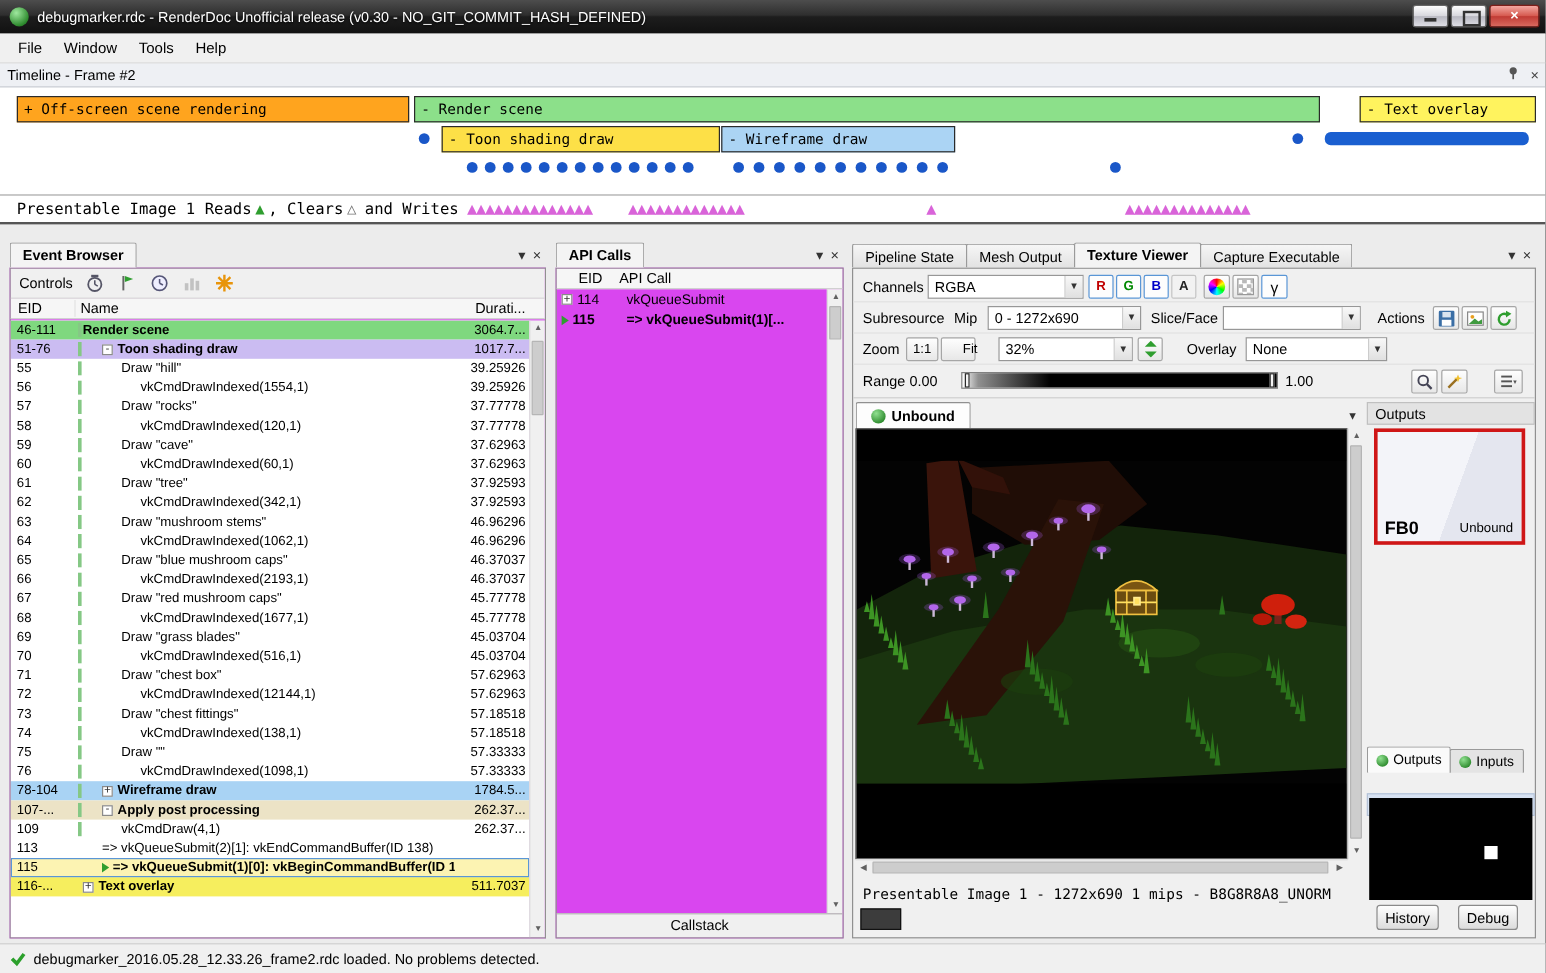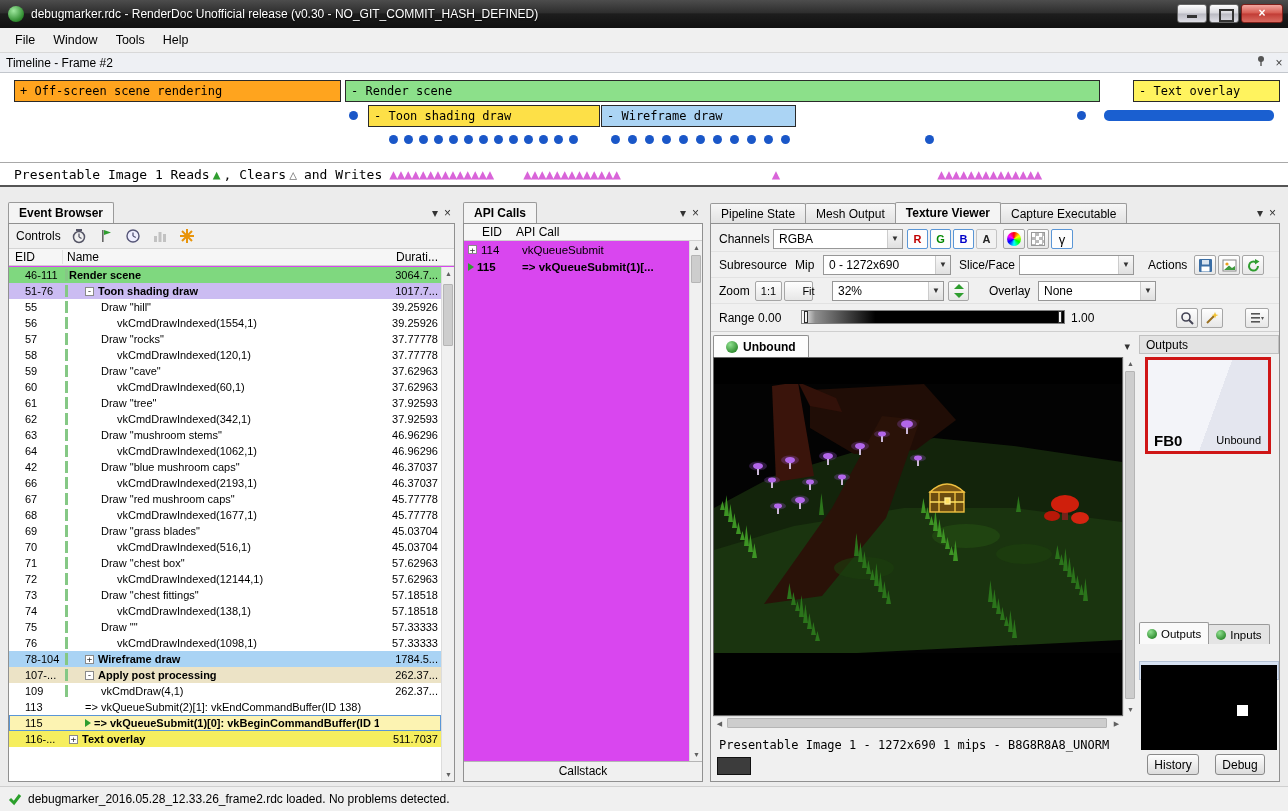--- a/index.html
+++ b/index.html
@@ -64,21 +64,21 @@
   .ev-panel { left:8px; width:447px; }
   .ev-controls { height:25px; background:#f0f0f0; border-bottom:1px solid #d5d5d5; display:flex;
     align-items:center; gap:9px; padding-left:7px; font-size:12px; }
   .cicon { width:18px; height:18px; display:flex; align-items:center; justify-content:center; }
   .ev-header { height:17px; background:#f6f6f6; border-bottom:1px solid #d0d0d0; display:flex; font-size:12px; align-items:center; }
   .h-eid { width:54px; padding-left:6px; flex:none; border-right:1px solid #e2e2e2; }
   .h-name { flex:1; padding-left:4px; }
   .h-dur { width:62px; text-align:right; padding-right:16px; flex:none; }
   .ev-rows { position:absolute; left:0; top:43px; right:13px; bottom:0; overflow:hidden; background:#fff; }
   .ev-row { height:16px; display:flex; align-items:center; font-size:11px; white-space:nowrap; }
-  .ev-eid { width:54px; padding-left:16px; flex:none; }
+  .ev-eid { width:54px; padding-left:5px; flex:none; }
   .ev-name { flex:1; position:relative; display:flex; align-items:center; overflow:hidden; }
   .ev-dur { width:62px; text-align:right; padding-right:3px; flex:none; font-size:11px; }
   .guide { position:absolute; left:2px; top:0; bottom:0; width:3px; background:#85c885; }
   .expander { display:inline-flex; align-items:center; justify-content:center; width:9px; height:9px;
     border:1px solid #8a8a8a; background:#fff; font-size:9px; line-height:8px; margin-right:4px; flex:none;
     color:#333; font-family:"DejaVu Sans Mono",monospace; }
   .cur-arrow { width:0; height:0; border-left:6px solid #2f9e2f; border-top:4px solid transparent;
     border-bottom:4px solid transparent; margin-right:3px; flex:none; }
   .hl-green  { background:#7fd87f; }
   .hl-purple { background:#cbbcf2; }
@@ -396,21 +396,21 @@
         <div class="ev-row">
           <span class="ev-eid">64</span>
           <span class="ev-name">
             <span class="guide"></span>
             <span style="display: inline-block; flex: 0 0 auto; width: 54px;"></span>
             <span class="txt">vkCmdDrawIndexed(1062,1)</span>
           </span>
           <span class="ev-dur">46.96296</span>
         </div>
         <div class="ev-row">
-          <span class="ev-eid">42</span>
+          <span class="ev-eid">65</span>
           <span class="ev-name">
             <span class="guide"></span>
             <span style="display: inline-block; flex: 0 0 auto; width: 38px;"></span>
             <span class="txt">Draw "blue mushroom caps"</span>
           </span>
           <span class="ev-dur">46.37037</span>
         </div>
         <div class="ev-row">
           <span class="ev-eid">66</span>
           <span class="ev-name">

